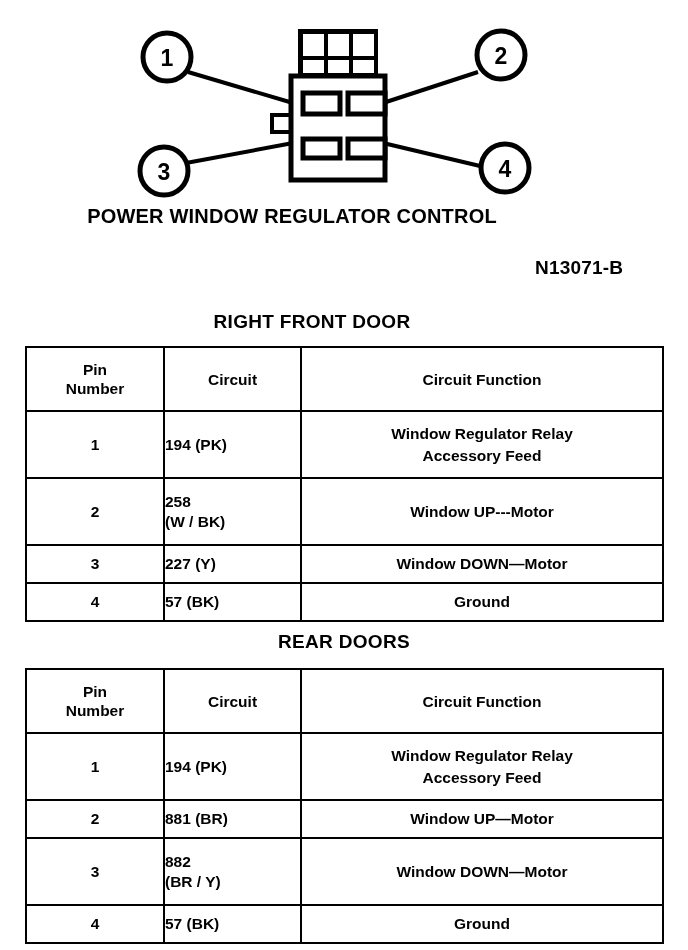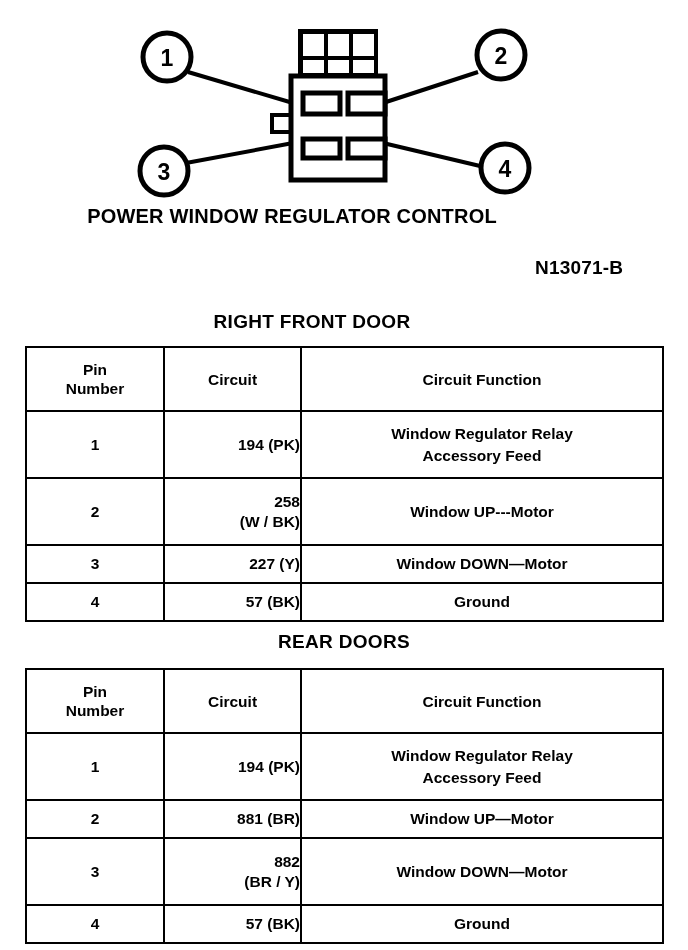--- a/index.html
+++ b/index.html
@@ -90,21 +90,21 @@
     line-height: 19px;
   }
   .col-pin  { width: 138px; }
   .col-circ { width: 137px; }
   .col-func { width: 362px; }
 
   .cell-pin {
     text-align: center;
   }
   .cell-circ {
-    text-align: right;
+    text-align: left;
     line-height: 20px;
   }
   .cell-func {
     text-align: center;
     padding-left: 12px;
     line-height: 22px;
   }
   .r-tall  { height: 67px; }
   .r-short { height: 38px; }
   .sub { display: block; }

